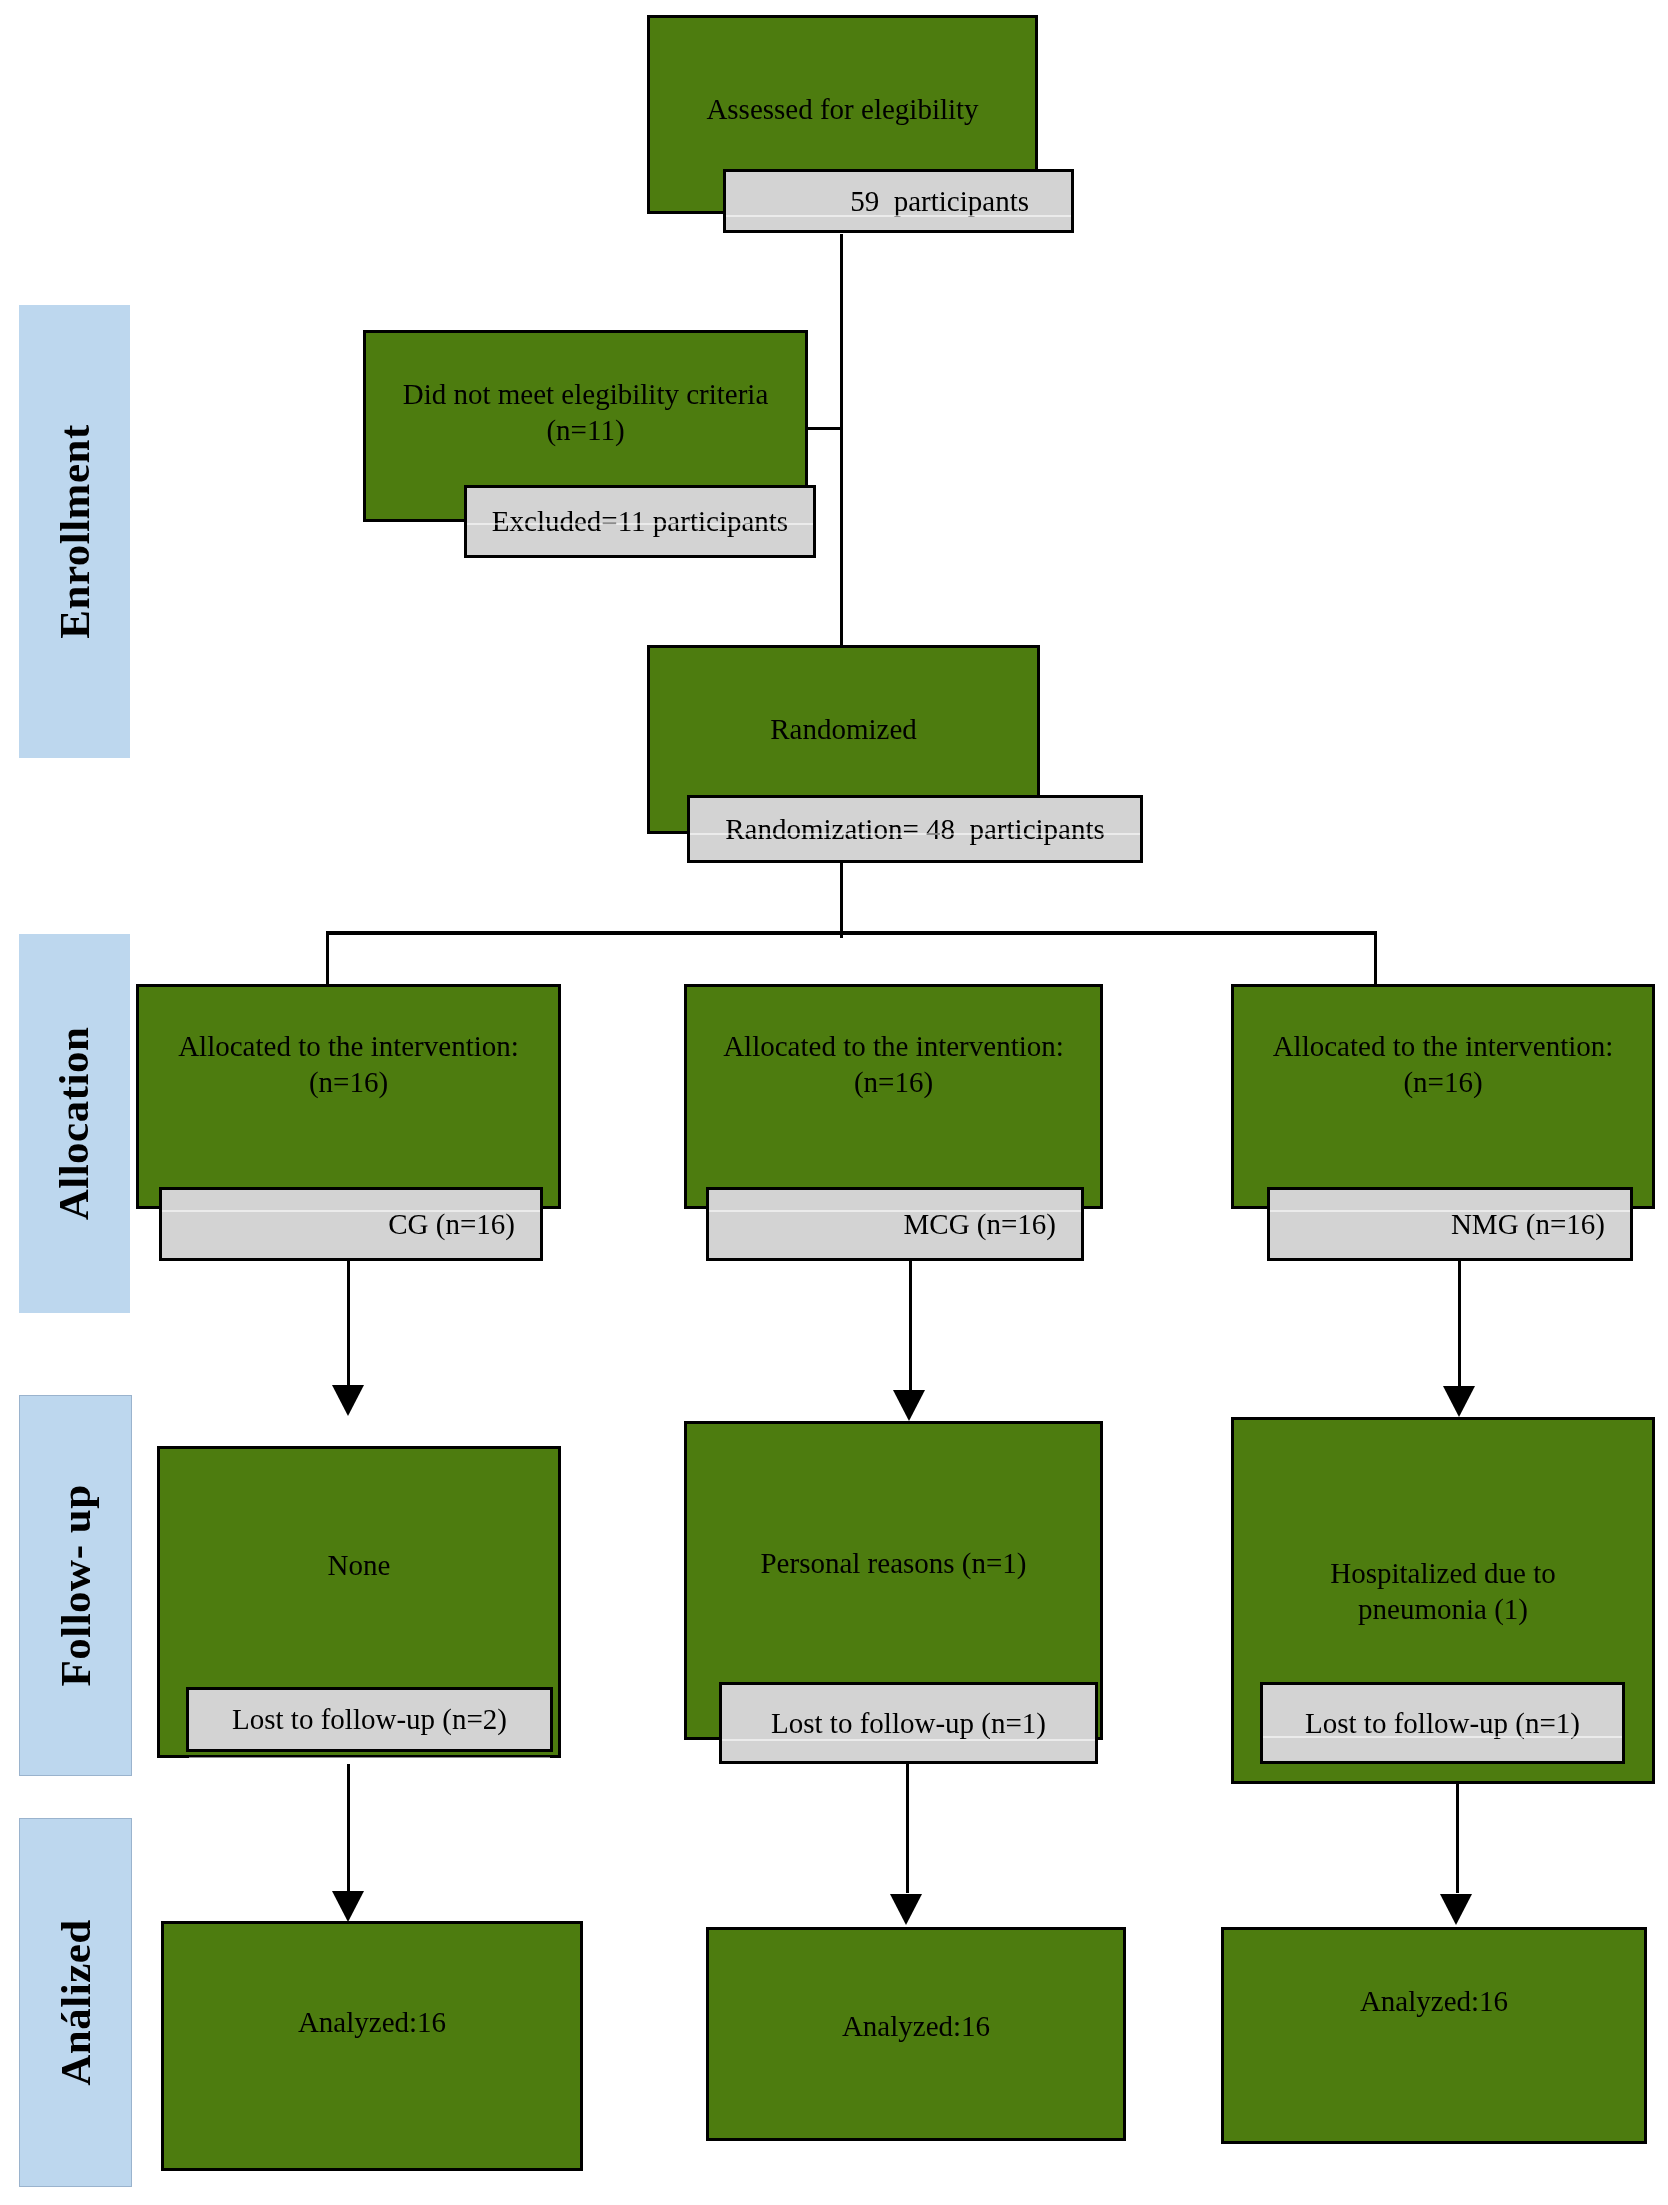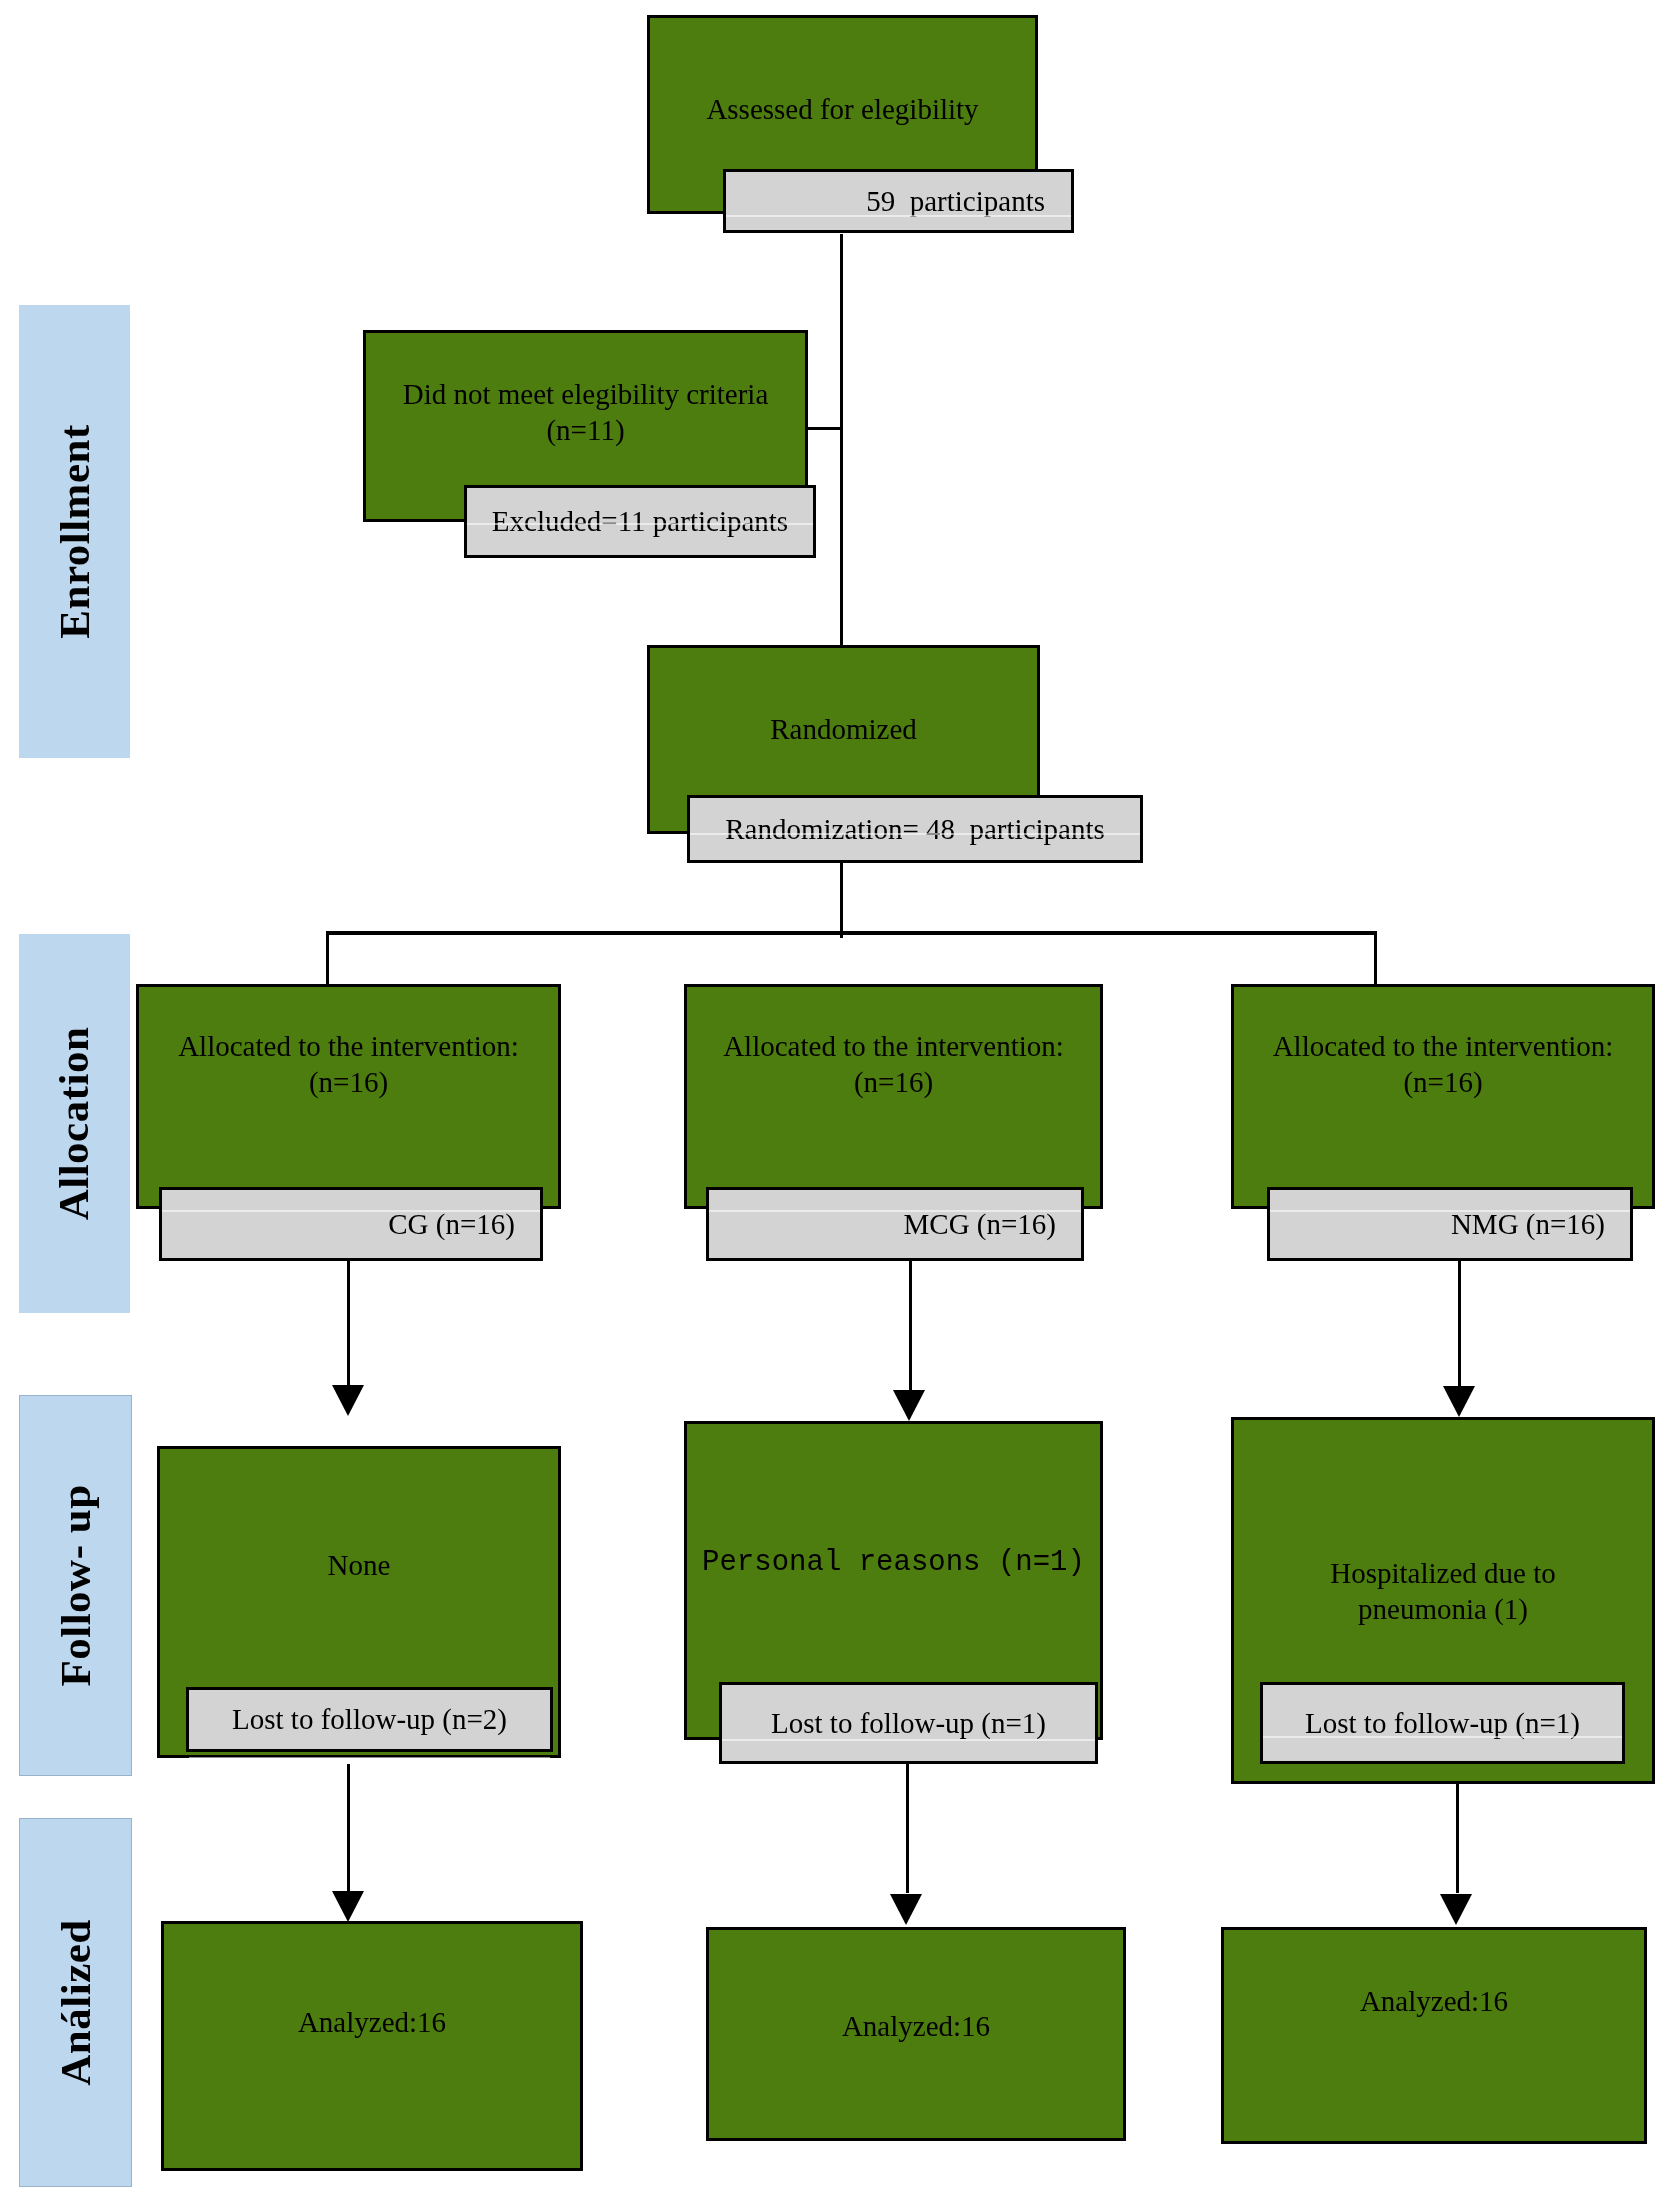--- a/index.html
+++ b/index.html
@@ -93,21 +93,21 @@
   <div class="vline" style="left:347px;top:1764px;width:2.7px;height:129px;"></div>
   <div class="arrowhead" style="left:332px;top:1891px;"></div>
   <div class="vline" style="left:906px;top:1764px;width:2.7px;height:129px;"></div>
   <div class="arrowhead" style="left:890px;top:1894px;"></div>
   <div class="vline" style="left:1456px;top:1764px;width:2.7px;height:129px;"></div>
   <div class="arrowhead" style="left:1440px;top:1894px;"></div>
 
   <div class="box" style="left:647px;top:15.4px;width:391px;height:199px;padding-bottom:11px;">
     <span class="box-text">Assessed for elegibility</span>
   </div>
-  <div class="tab tab--right" style="left:723px;top:169px;width:351px;height:64px;padding-right:26px;">
+  <div class="tab tab--right" style="left:723px;top:169px;width:351px;height:64px;padding-right:42px;">
     <div class="gridline" style="top:43px;"></div>
     <span class="tab-label">59  participants</span>
   </div>
 
   <div class="box" style="left:363px;top:330px;width:445px;height:192px;padding-bottom:27.5px;">
     <span class="box-text">Did not meet elegibility criteria</span>
     <span class="box-text">(n=11)</span>
   </div>
   <div class="tab" style="left:464px;top:485px;width:352px;height:73px;">
     <div class="gridline" style="top:35px;"></div>
@@ -150,21 +150,21 @@
   </div>
 
   <div class="box" style="left:157px;top:1446px;width:404px;height:312px;padding-bottom:75px;">
     <span class="box-text">None</span>
   </div>
   <div class="tab" style="left:186px;top:1687px;width:367px;height:65px;">
     <div class="gridline" style="top:67px;"></div>
     <span class="tab-label">Lost to follow-up (n=2)</span>
   </div>
 
-  <div class="box" style="left:684px;top:1421px;width:419px;height:319px;padding-bottom:36px;font-family:Liberation Mono, monospace;">
+  <div class="box" style="left:684px;top:1421px;width:419px;height:319px;padding-bottom:36px;">
     <span class="box-text">Personal reasons (n=1)</span>
   </div>
   <div class="tab" style="left:719px;top:1682px;width:379px;height:82px;">
     <div class="gridline" style="top:54px;"></div>
     <span class="tab-label">Lost to follow-up (n=1)</span>
   </div>
 
   <div class="box" style="left:1231px;top:1417px;width:424px;height:367px;padding-bottom:19px;">
     <span class="box-text">Hospitalized due to</span>
     <span class="box-text">pneumonia (1)</span>

